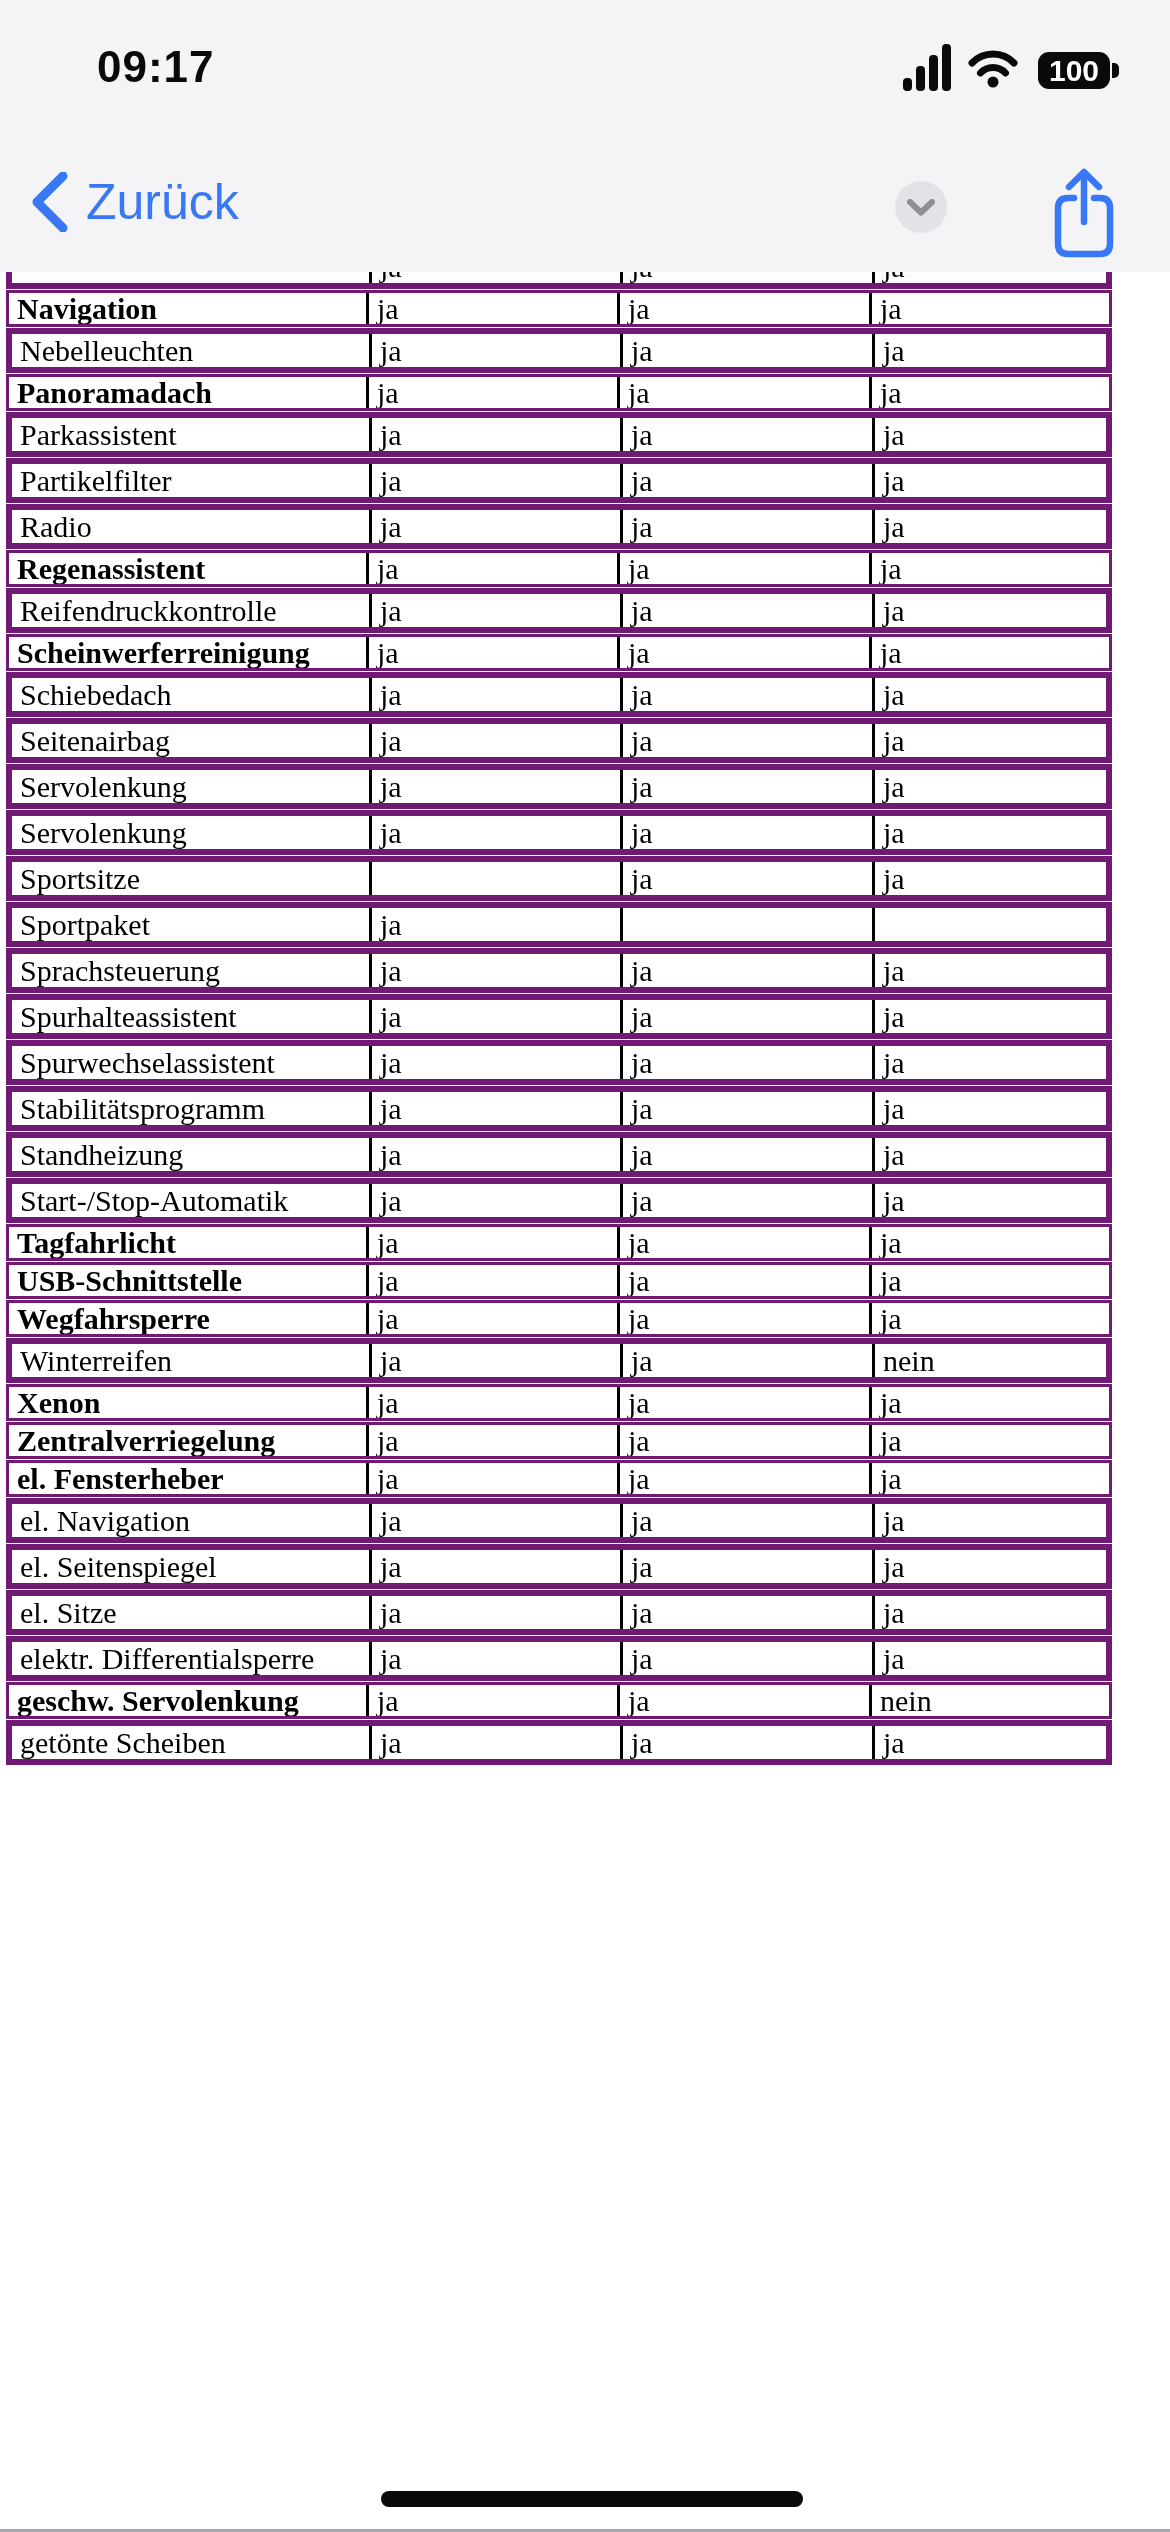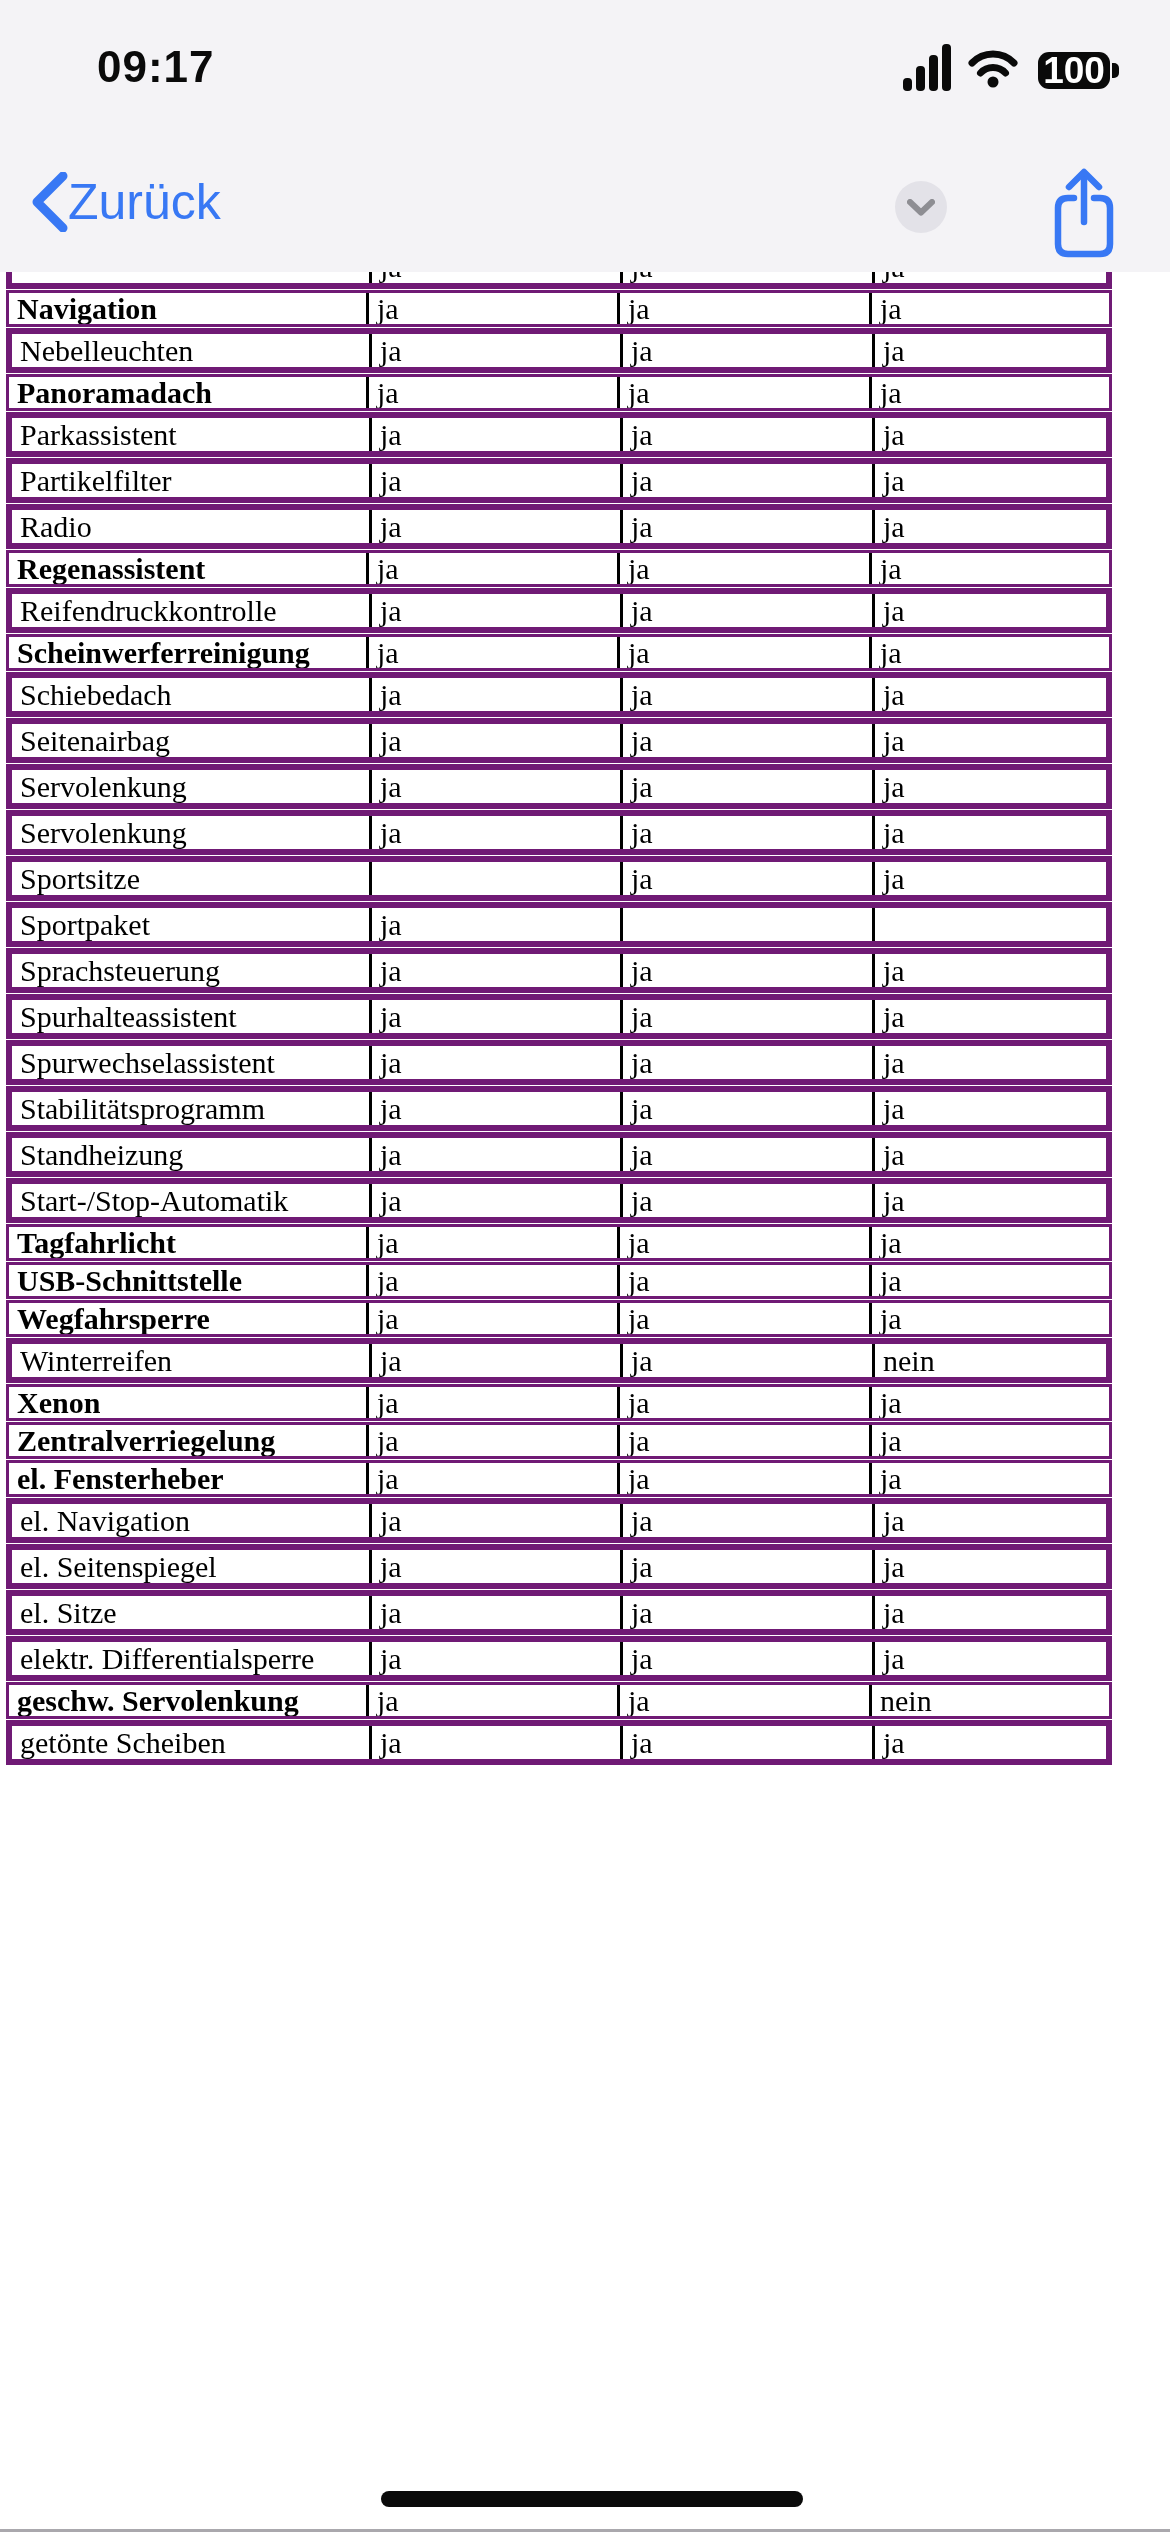--- a/index.html
+++ b/index.html
@@ -11,30 +11,30 @@
   .chrome-bg { position:absolute; top:0; left:0; width:1170px; height:272px; background:#f4f3f6; z-index:5; }
   .status-time {
     position:absolute; left:97px; top:42px; font-size:44px; font-weight:600;
     color:#0a0a0a; letter-spacing:1px; z-index:6;
   }
   .icon-signal { position:absolute; left:903px; top:44px; z-index:6; }
   .icon-wifi   { position:absolute; left:968px; top:50px; z-index:6; }
   .battery {
     position:absolute; left:1038px; top:52px; width:72px; height:37px;
     background:#0a0a0a; border-radius:11px; z-index:6;
-    color:#ffffff; font-size:37px; font-weight:700; text-align:center; line-height:37px;
+    color:#ffffff; font-size:30px; font-weight:700; text-align:center; line-height:37px;
     letter-spacing:0px;
   }
   .battery-nub {
     position:absolute; left:1112px; top:63px; width:7px; height:15px;
     background:#0a0a0a; border-radius:0 5px 5px 0; z-index:6;
   }
   .nav-bar { position:absolute; top:132px; left:0; width:1170px; height:140px; z-index:6; }
   .back-button {
-    position:absolute; left:30px; top:0; height:140px; display:flex; align-items:center; gap:0;
+    position:absolute; left:30px; top:0; height:140px; display:flex; align-items:center; gap:18px;
     cursor:pointer;
   }
   .back-label { color:#3878f4; font-size:50px; }
   .doc-title {
     position:absolute; left:283px; top:0; height:140px; display:flex; align-items:center;
     font-size:50px; font-weight:700; color:#0a0a0a; letter-spacing:-1px; white-space:nowrap;
   }
   .title-menu-button {
     position:absolute; left:895px; top:49px; width:52px; height:52px; border-radius:26px;
     background:#e3e2e8; display:flex; align-items:center; justify-content:center; cursor:pointer;

